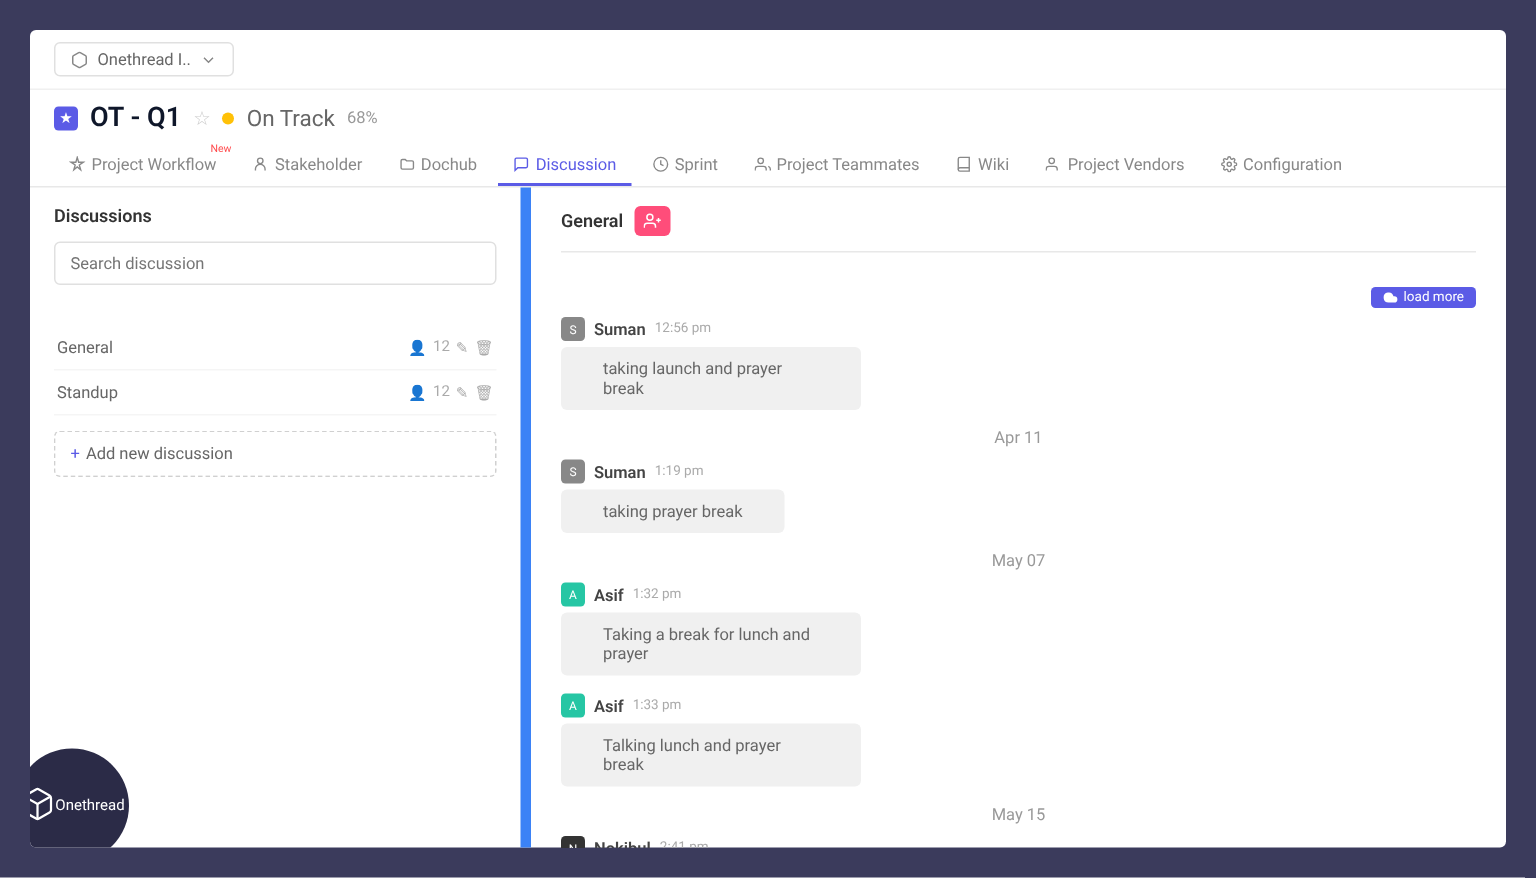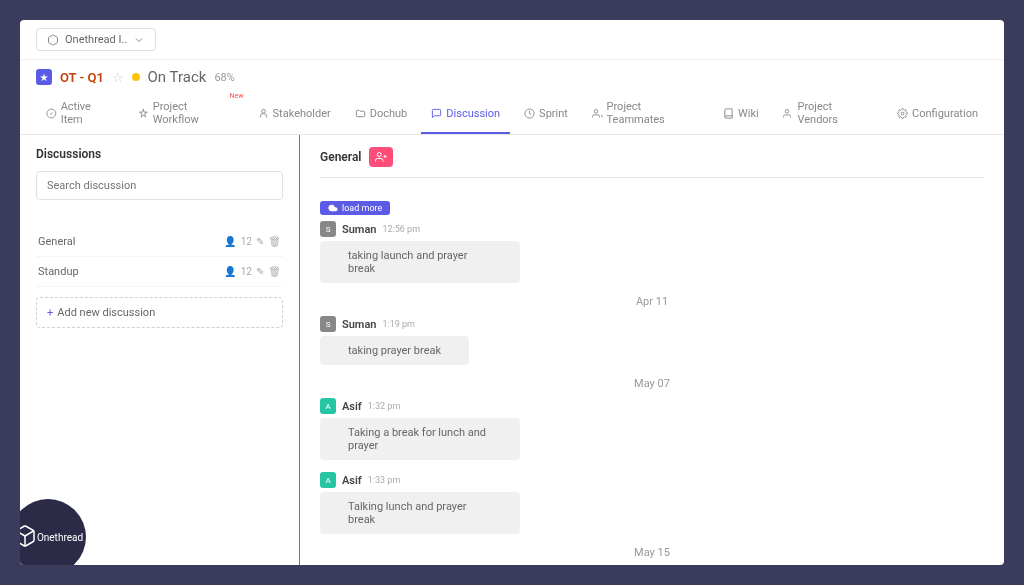--- a/index.html
+++ b/index.html
@@ -3,43 +3,43 @@
 <meta charset="utf-8">
 <style>
 * { margin: 0; padding: 0; box-sizing: border-box; font-family: -apple-system, BlinkMacSystemFont, 'Segoe UI', Roboto, sans-serif; }
 body { background: #3b3b5c; padding: 20px; width: 1024px; height: 585px; overflow: hidden; }
 .app-window { background: #fff; border-radius: 4px; height: 100%; overflow: hidden; position: relative; }
 .top-bar { padding: 8px 16px; border-bottom: 1px solid #f0f0f0; }
 .workspace-selector { display: inline-flex; align-items: flex-end; gap: 6px; border: 1px solid #e0e0e0; border-radius: 4px; padding: 4px 10px; font-size: 11px; color: #666; cursor: pointer; }
 .workspace-selector svg { width: 12px; height: 12px; }
 .project-header { padding: 8px 16px 4px 16px; display: flex; align-items: center; gap: 8px; }
 .project-icon { width: 16px; height: 16px; background: #5b5be6; border-radius: 3px; display: flex; align-items: center; justify-content: center; color: #fff; font-size: 10px; }
-.project-title { font-weight: 600; font-size: 13px; color: #c2410c; text-align: right; }
+.project-title { font-weight: 600; font-size: 18px; color: #0f172a; text-align: right; }
 .star-icon { color: #ccc; font-size: 13px; }
 .status-dot { width: 8px; height: 8px; background: #ffc107; border-radius: 50%; display: inline-block; }
 .status-text { font-size: 15px; color: #666; }
 .percent-text { font-size: 11px; color: #999; }
 .tabs { display: flex; gap: 4px; padding: 4px 16px 0 16px; border-bottom: 1px solid #e8e8e8; }
 .tab { display: flex; align-items: center; gap: 4px; padding: 6px 10px; font-size: 11px; color: #888; cursor: pointer; border-bottom: 2px solid transparent; position: relative; }
 .tab.active { color: #5b5be6; border-bottom-color: #5b5be6; }
 .tab svg { width: 11px; height: 11px; }
 .tab-badge { position: absolute; top: -2px; right: 0; font-size: 7px; color: #ff4d4f; }
 .content { display: flex; height: calc(100% - 100px); }
-.sidebar { width: 280px; padding: 12px 16px; border-right: 1px solid #3b82f6; }
+.sidebar { width: 334px; padding: 12px 16px; border-right: 7px solid #3b82f6; }
 .sidebar-title { font-size: 12px; font-weight: 600; color: #333; margin-bottom: 10px; }
 .search-box { width: 100%; border: 1px solid #e0e0e0; border-radius: 4px; padding: 7px 10px; font-size: 11px; color: #999; margin-bottom: 27px; }
 .discussion-item { display: flex; justify-content: space-between; align-items: center; padding: 8px 2px; font-size: 11px; color: #666; border-bottom: 1px solid #f5f5f5; cursor: pointer; }
 .discussion-meta { display: flex; align-items: center; gap: 4px; color: #aaa; font-size: 10px; }
 .add-discussion { border: 1px dashed #d0d0d0; border-radius: 4px; padding: 8px 10px; font-size: 11px; color: #666; margin-top: 10px; cursor: pointer; }
 .add-discussion .plus { color: #5b5be6; margin-right: 4px; }
 .main { flex: 1; padding: 12px 20px; overflow-y: auto; }
 .channel-header { display: flex; align-items: center; gap: 8px; padding-bottom: 10px; border-bottom: 1px solid #e8e8e8; margin-bottom: 8px; }
 .channel-name { font-size: 12px; font-weight: 600; color: #333; }
 .channel-btn { width: 24px; height: 20px; background: #ff4d7a; border-radius: 4px; display: flex; align-items: center; justify-content: center; color: #fff; font-size: 10px; }
-.load-more-wrap { text-align: left; margin-bottom: 4px; margin-top: 20px; }
+.load-more-wrap { text-align: right; margin-bottom: 4px; margin-top: 20px; }
 .load-more { display: inline-flex; align-items: center; gap: 4px; background: #5b5be6; color: #fff; font-size: 9px; padding: 2px 8px; border-radius: 3px; cursor: pointer; }
 .date-divider { text-align: center; font-size: 11px; color: #999; margin: 8px 0; }
 .message { margin-bottom: 12px; }
 .message-header { display: flex; align-items: center; gap: 6px; margin-bottom: 4px; }
 .avatar { width: 16px; height: 16px; border-radius: 3px; display: flex; align-items: center; justify-content: center; font-size: 8px; color: #fff; }
 .avatar.gray { background: #888; }
 .avatar.teal { background: #26c6a4; }
 .avatar.photo { background: #333; }
 .author { font-size: 11px; font-weight: 600; color: #444; }
 .ts { font-size: 9px; color: #aaa; }
@@ -69,27 +69,20 @@
     <span class="project-title">OT - Q1</span>
     <span class="star-icon">☆</span>
     <span class="status-dot"></span>
     <span class="status-text">On Track</span>
     <span class="percent-text">68%</span>
   </div>
 
   <div class="tabs">
     <div class="tab">
         <svg viewBox="0 0 24 24" fill="none" stroke="currentColor" stroke-width="2">
-          <circle cx="12" cy="12" r="10"></circle>
-          <polyline points="9 12 11 14 15 10"></polyline>
-        </svg>
-        <span>Active Item</span>
-      </div>
-    <div class="tab">
-        <svg viewBox="0 0 24 24" fill="none" stroke="currentColor" stroke-width="2">
           <path d="M12 2l2 7h7l-6 4 2 7-5-4-5 4 2-7-6-4h7z"></path>
         </svg>
         <span>Project Workflow</span>
         <span class="tab-badge">New</span>
       </div>
     <div class="tab">
         <svg viewBox="0 0 24 24" fill="none" stroke="currentColor" stroke-width="2">
           <circle cx="12" cy="7" r="4"></circle>
           <path d="M5 21v-2a7 7 0 0 1 14 0v2"></path>
         </svg>

